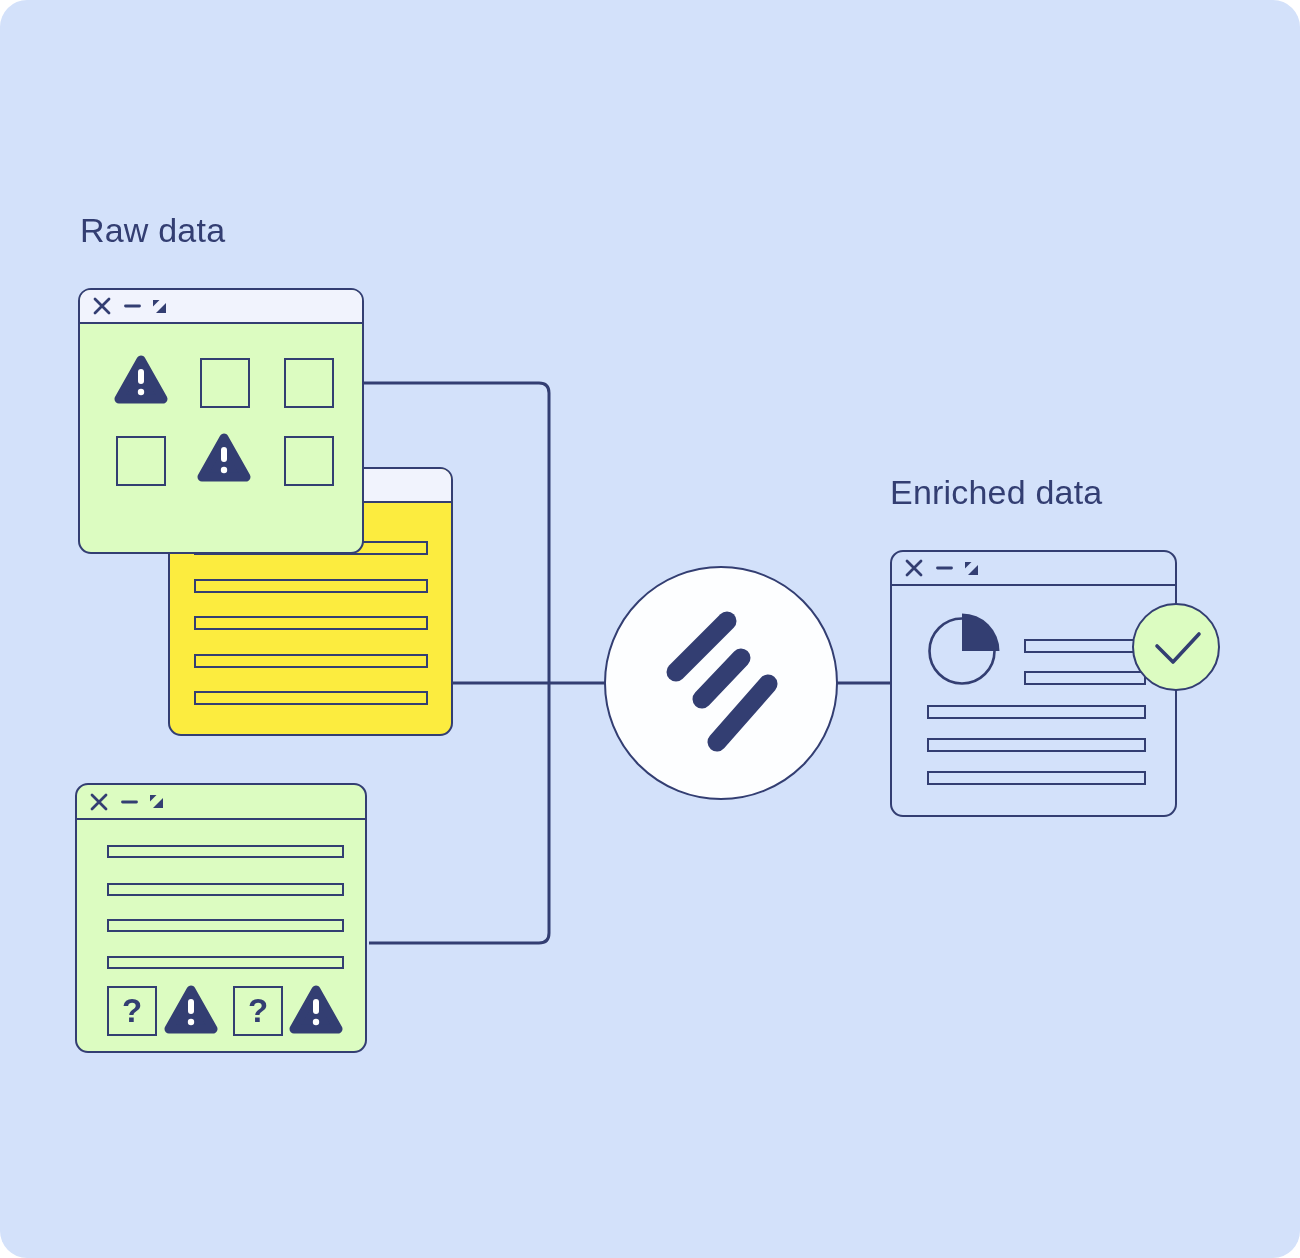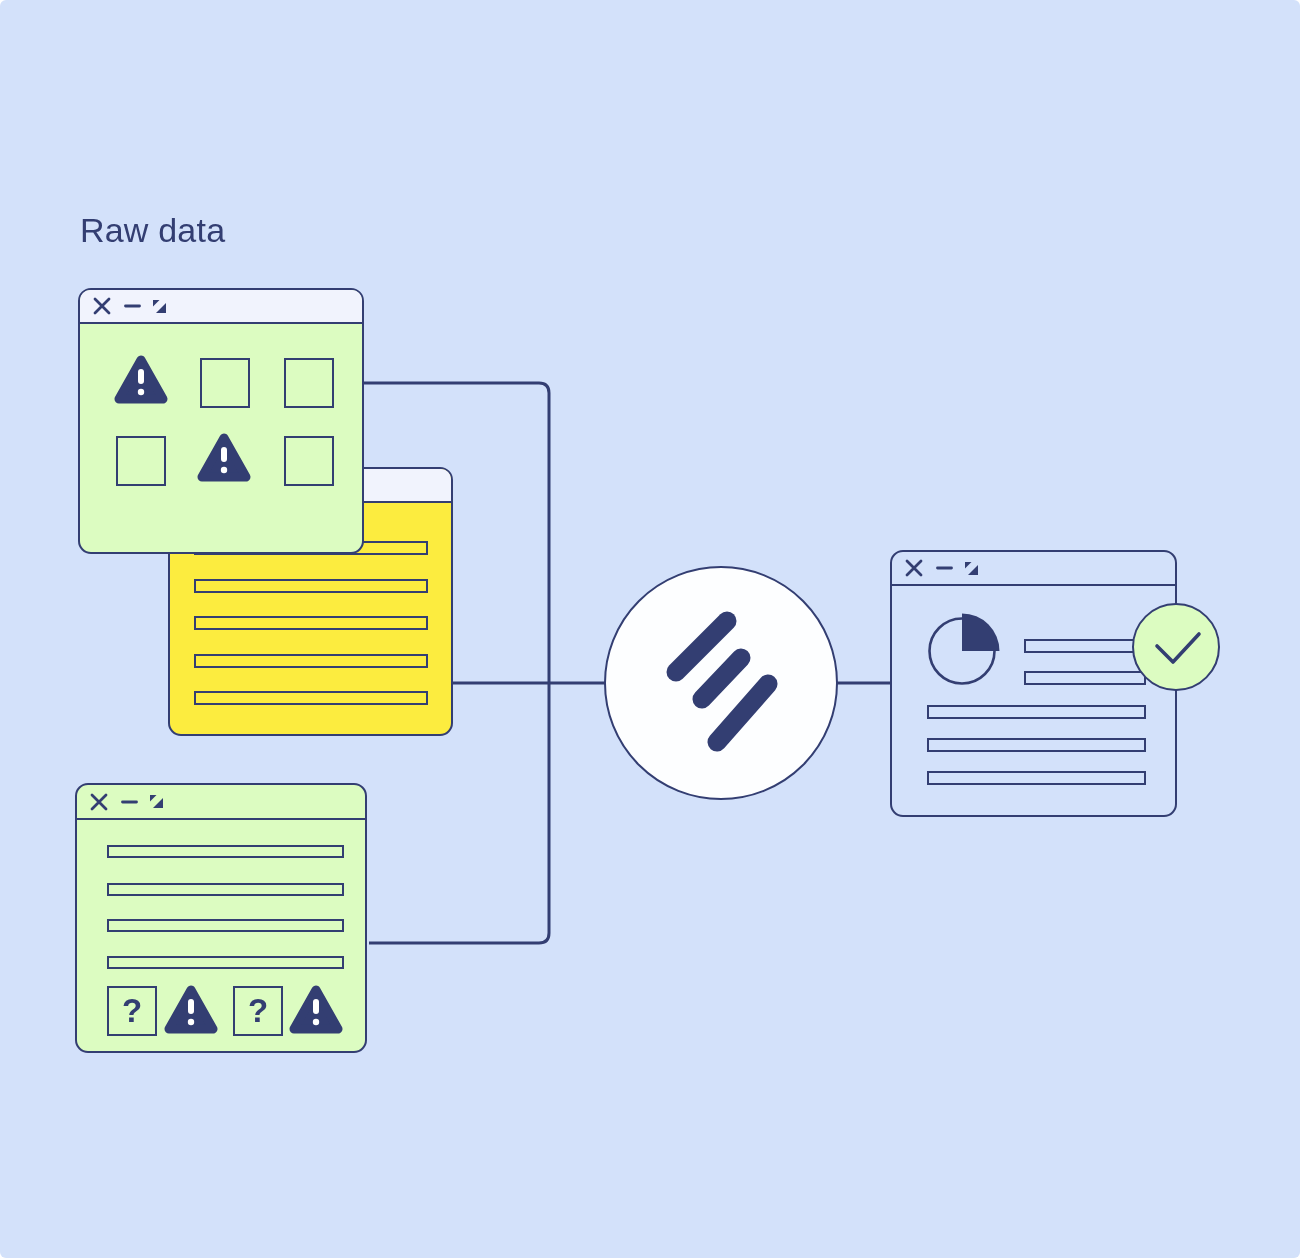--- a/index.html
+++ b/index.html
@@ -1,20 +1,20 @@
 <!DOCTYPE html>
 <html style="--background: #d3e1fa; --navy: #333e72; --green: #dcfcc1; --yellow: #fcec3f; --titlebar: #f1f3fd; --white: #fdfeff;"><head>
 <meta charset="utf-8">
 <style>
   html,body{margin:0;padding:0;background:#ffffff;}
   .canvas{
     position:relative;
     width:1300px;height:1258px;
     background:var(--background,#d3e1fa);
-    border-radius:6px;
+    border-radius:27px;
     overflow:hidden;
     font-family:"Liberation Sans", sans-serif;
   }
   .label{
     position:absolute;
     color:var(--navy,#333e72);
     font-size:34px;
     font-weight:500;
     letter-spacing:.2px;
   }
@@ -77,20 +77,21 @@
 
 <div class="canvas">
 
   <svg class="connectors" width="1300" height="1258" viewBox="0 0 1300 1258">
     <path d="M364 383 H539 Q549 383 549 393 V933 Q549 943 539 943 H369" fill="none" stroke="#333e72" stroke-width="3"></path>
     <path d="M451 683 H891" fill="none" stroke="#333e72" stroke-width="3"></path>
   </svg>
 
   <div class="label" style="left:80px;top:211px;">Raw data</div>
 
+  <div class="label" style="left:890px;top:473px;">Enriched data</div>
 
   <div class="window z2" style="left:168px;top:467px;width:285px;height:269px;background:var(--yellow,#fcec3f);">
     <div class="titlebar light" style="height:34px;">
       <svg width="22" height="22" viewBox="0 0 22 22">
         <path d="M4 4 L18 18 M18 4 L4 18" stroke="#333e72" stroke-width="2.8" stroke-linecap="round" fill="none"></path>
       </svg>
       <svg width="17" height="22" viewBox="0 0 17 22">
         <line x1="1.5" y1="11" x2="15.5" y2="11" stroke="#333e72" stroke-width="2.8" stroke-linecap="round"></line>
       </svg>
       <svg width="15" height="15" viewBox="0 0 15 15">

